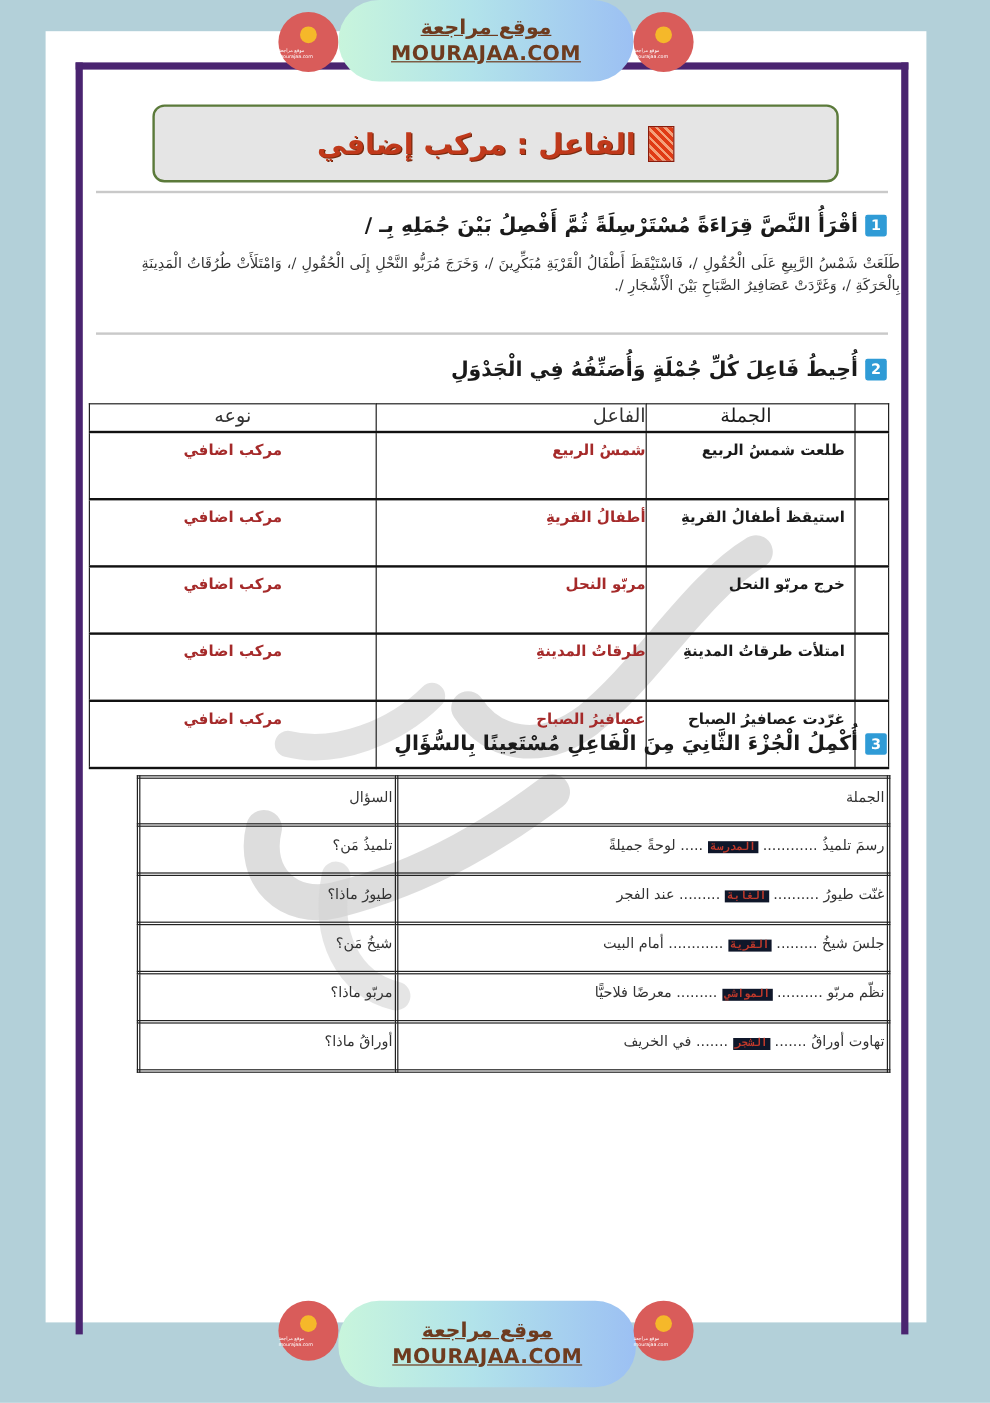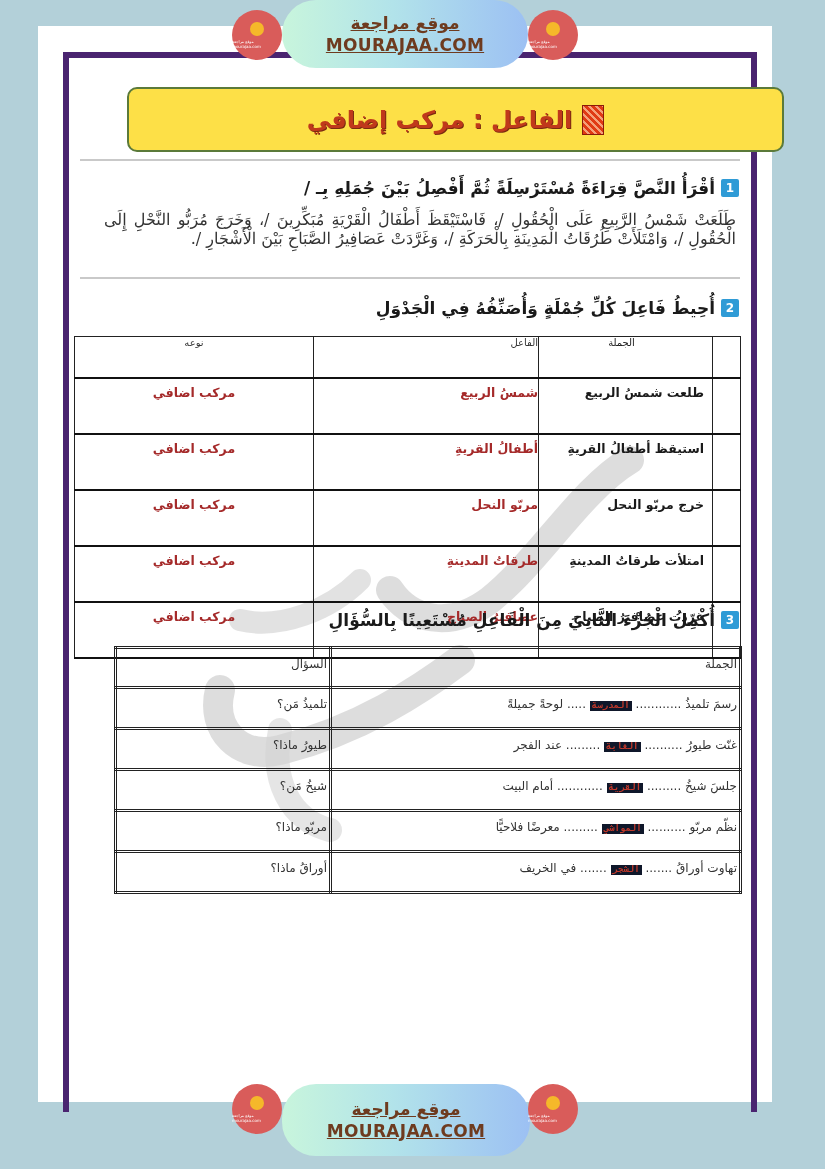--- a/index.html
+++ b/index.html
@@ -48,22 +48,22 @@
     margin-bottom: 3px;
   }
   .logo .lt { color: #fff; font-size: 4px; line-height: 5px; }
   .logo.tl { left: 232px; top: 10px; }
   .logo.tr { left: 528px; top: 10px; }
   .logo.bl { left: 232px; top: 1084px; }
   .logo.br { left: 528px; top: 1084px; }
 
   
   .title-box {
-    position: absolute; left: 127px; top: 87px; width: 657px; height: 65px;
-    background: #fde047;
+    position: absolute; left: 127px; top: 87px; width: 572px; height: 65px;
+    background: #e5e5e5;
     border: 2px solid #5b7a3a;
     border-radius: 10px;
     display: flex; align-items: center; justify-content: center;
     direction: rtl;
   }
   .title-box .t {
     color: #c0391b; font-weight: bold; font-size: 24px;
     text-shadow: 1px 1px 0 #7a2b10;
   }
   .title-box .sq {
@@ -77,30 +77,30 @@
     position: absolute; right: 86px; direction: rtl;
     display: flex; align-items: center; gap: 6px;
     font-weight: bold; font-size: 17px; color: #1a1a1a;
   }
   .badge {
     width: 18px; height: 18px; background: #2f9bd6; color: #fff;
     font-size: 12px; font-weight: bold; border-radius: 2px;
     display: flex; align-items: center; justify-content: center;
   }
   .passage {
-    position: absolute; left: 104px; top: 210px; width: 632px;
-    direction: rtl; text-align: justify; font-size: 16px; line-height: 19px; color: #333;
+    position: absolute; left: 118px; top: 210px; width: 632px;
+    direction: rtl; text-align: justify; font-size: 12px; line-height: 19px; color: #333;
     font-family: "DejaVu Serif", serif;
   }
 
   
   table { border-collapse: collapse; direction: rtl; }
   .t1 { position: absolute; left: 74px; top: 336px; width: 667px; }
   .t1 td, .t1 th { border: 1.5px solid #222; font-size: 12.5px; vertical-align: top; }
-  .t1 th { height: 41px; font-weight: normal; color: #333; font-size: 10px; text-align: center; }
+  .t1 th { height: 23px; font-weight: normal; color: #333; font-size: 16px; text-align: center; }
   .t1 td { height: 56px; padding-top: 6px; }
   .t1 tr { border-bottom: 2.5px solid #111; }
   .t1 .c-idx { width: 28px; }
   .t1 .c-sent { width: 174px; text-align: right; padding-right: 8px; font-weight: bold; color: #1a1a1a; }
   .t1 .c-subj { width: 225px; text-align: right; color: #a52a2a; font-weight: bold; }
   .t1 .c-type { text-align: center; color: #a52a2a; font-weight: bold; }
 
   
   .t2 { position: absolute; left: 114px; top: 646px; width: 628px; border: 3px double #222; }
   .t2 td, .t2 th { border: 3px double #222; font-size: 12px; vertical-align: top; }

